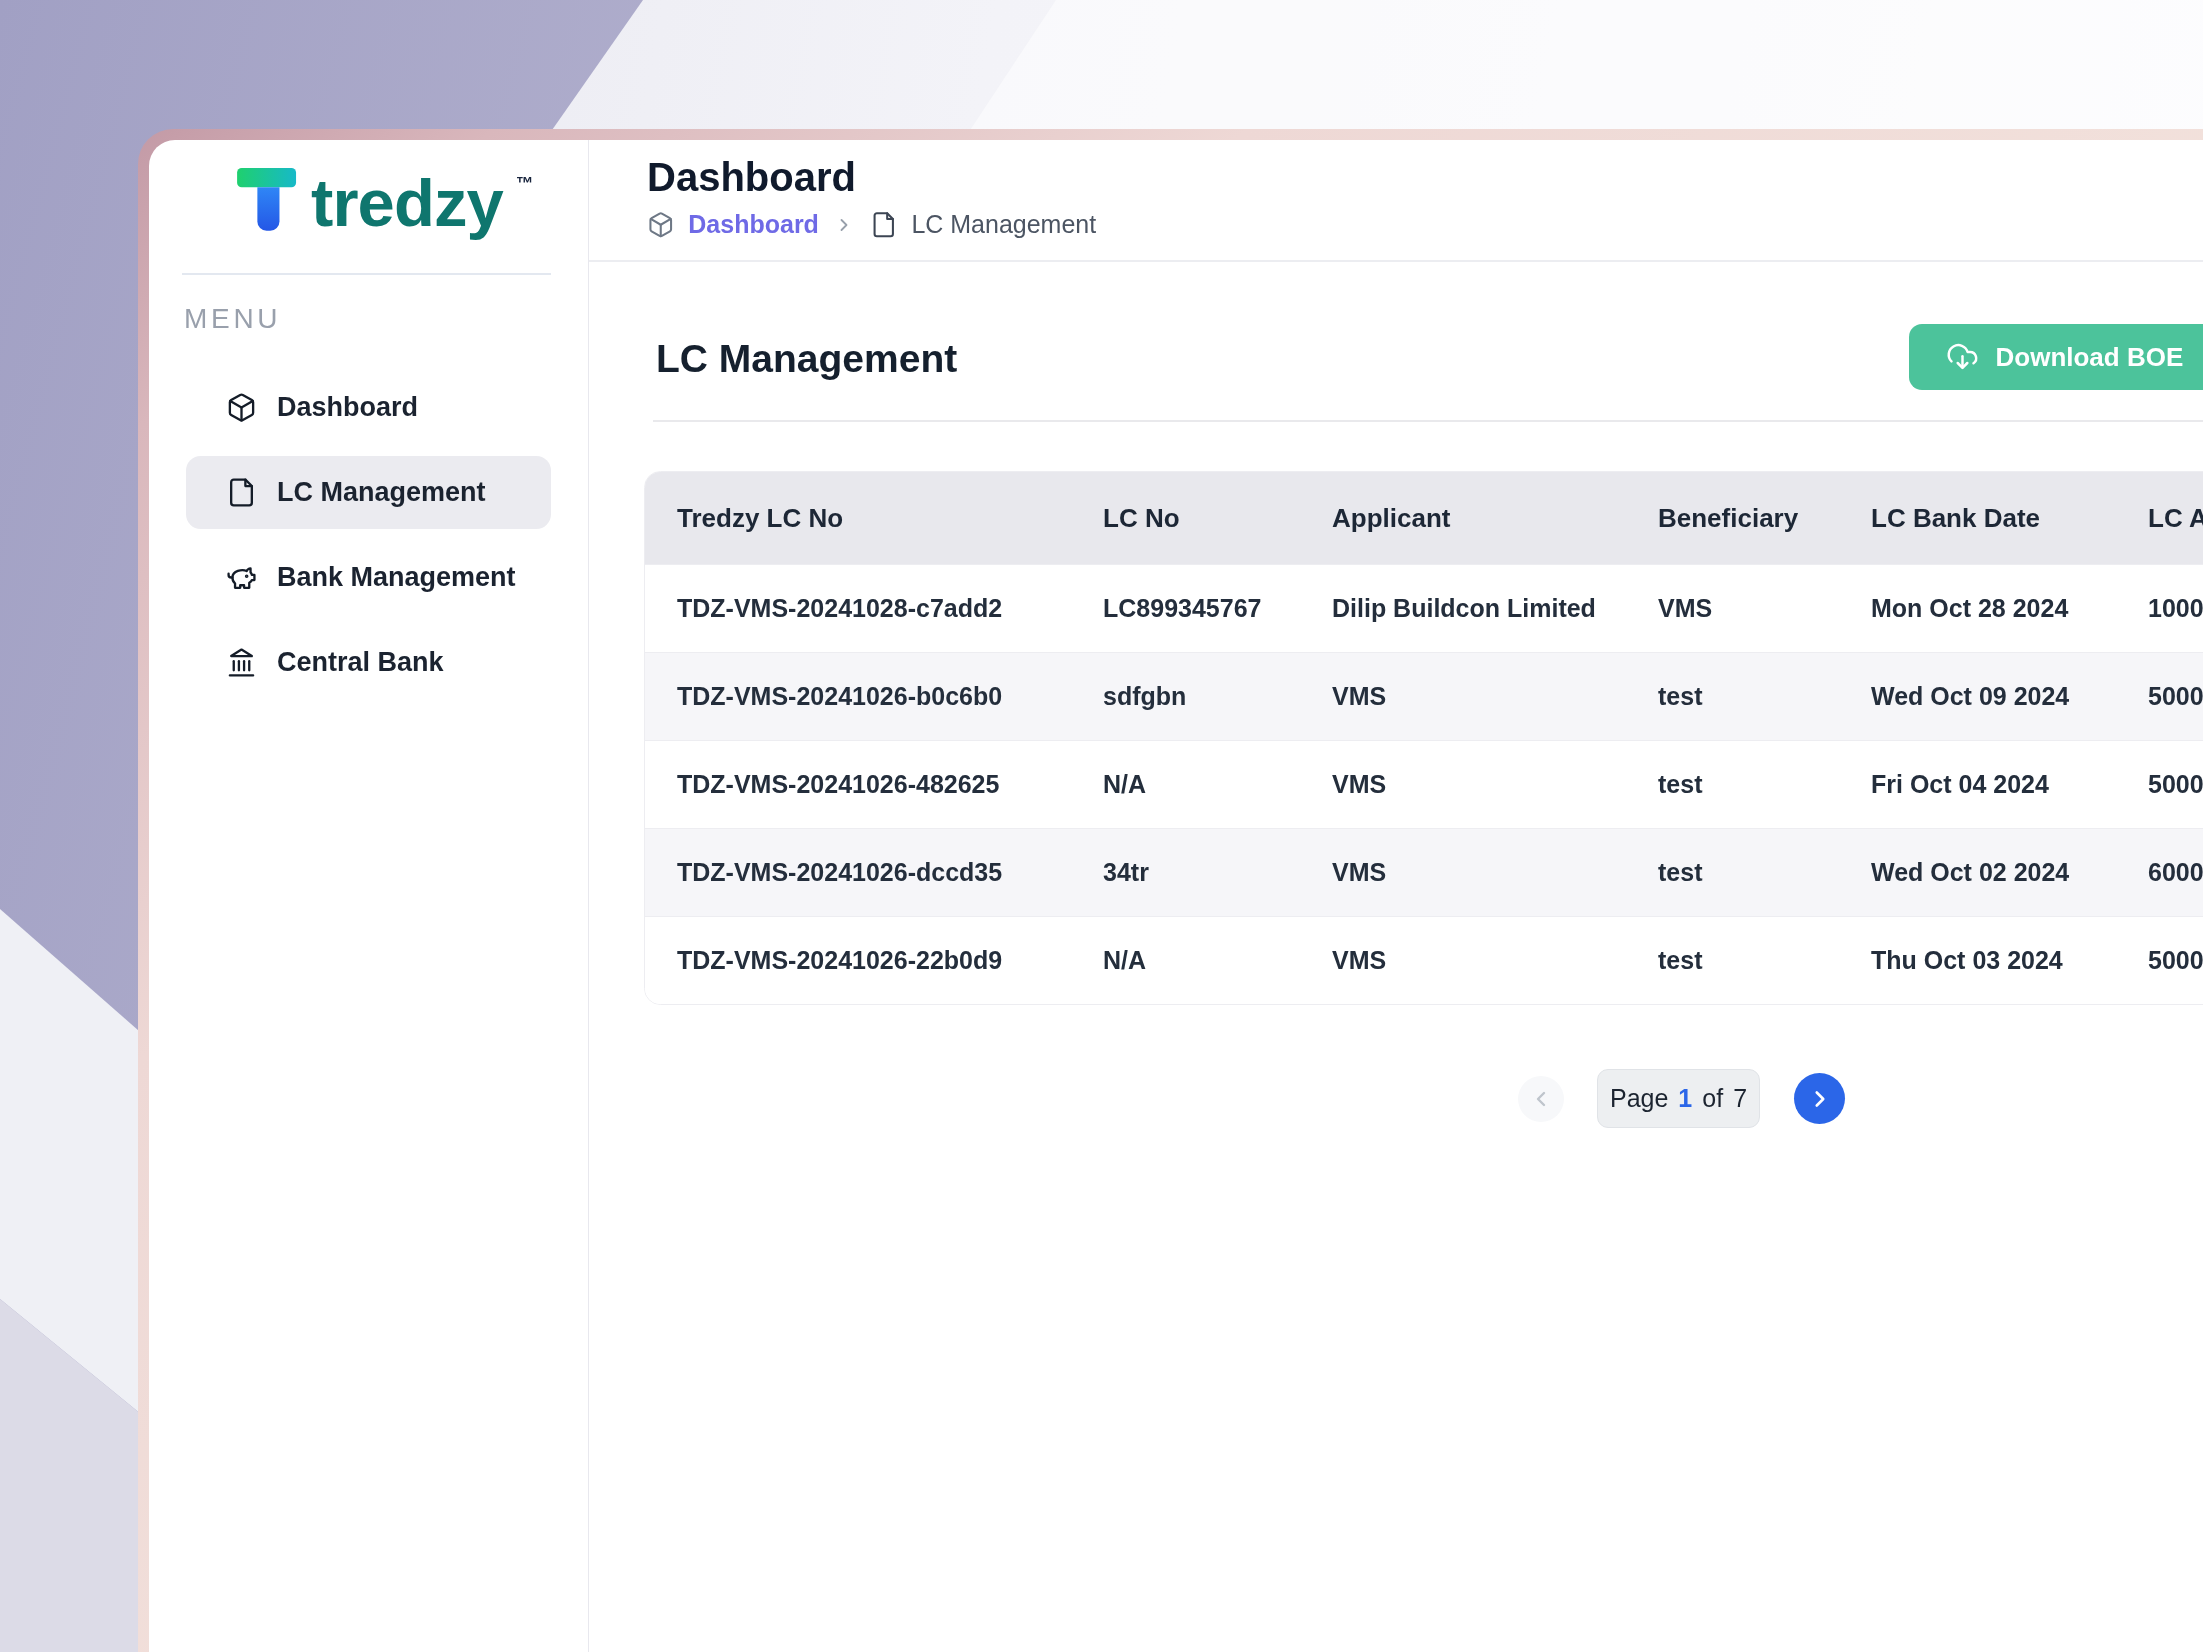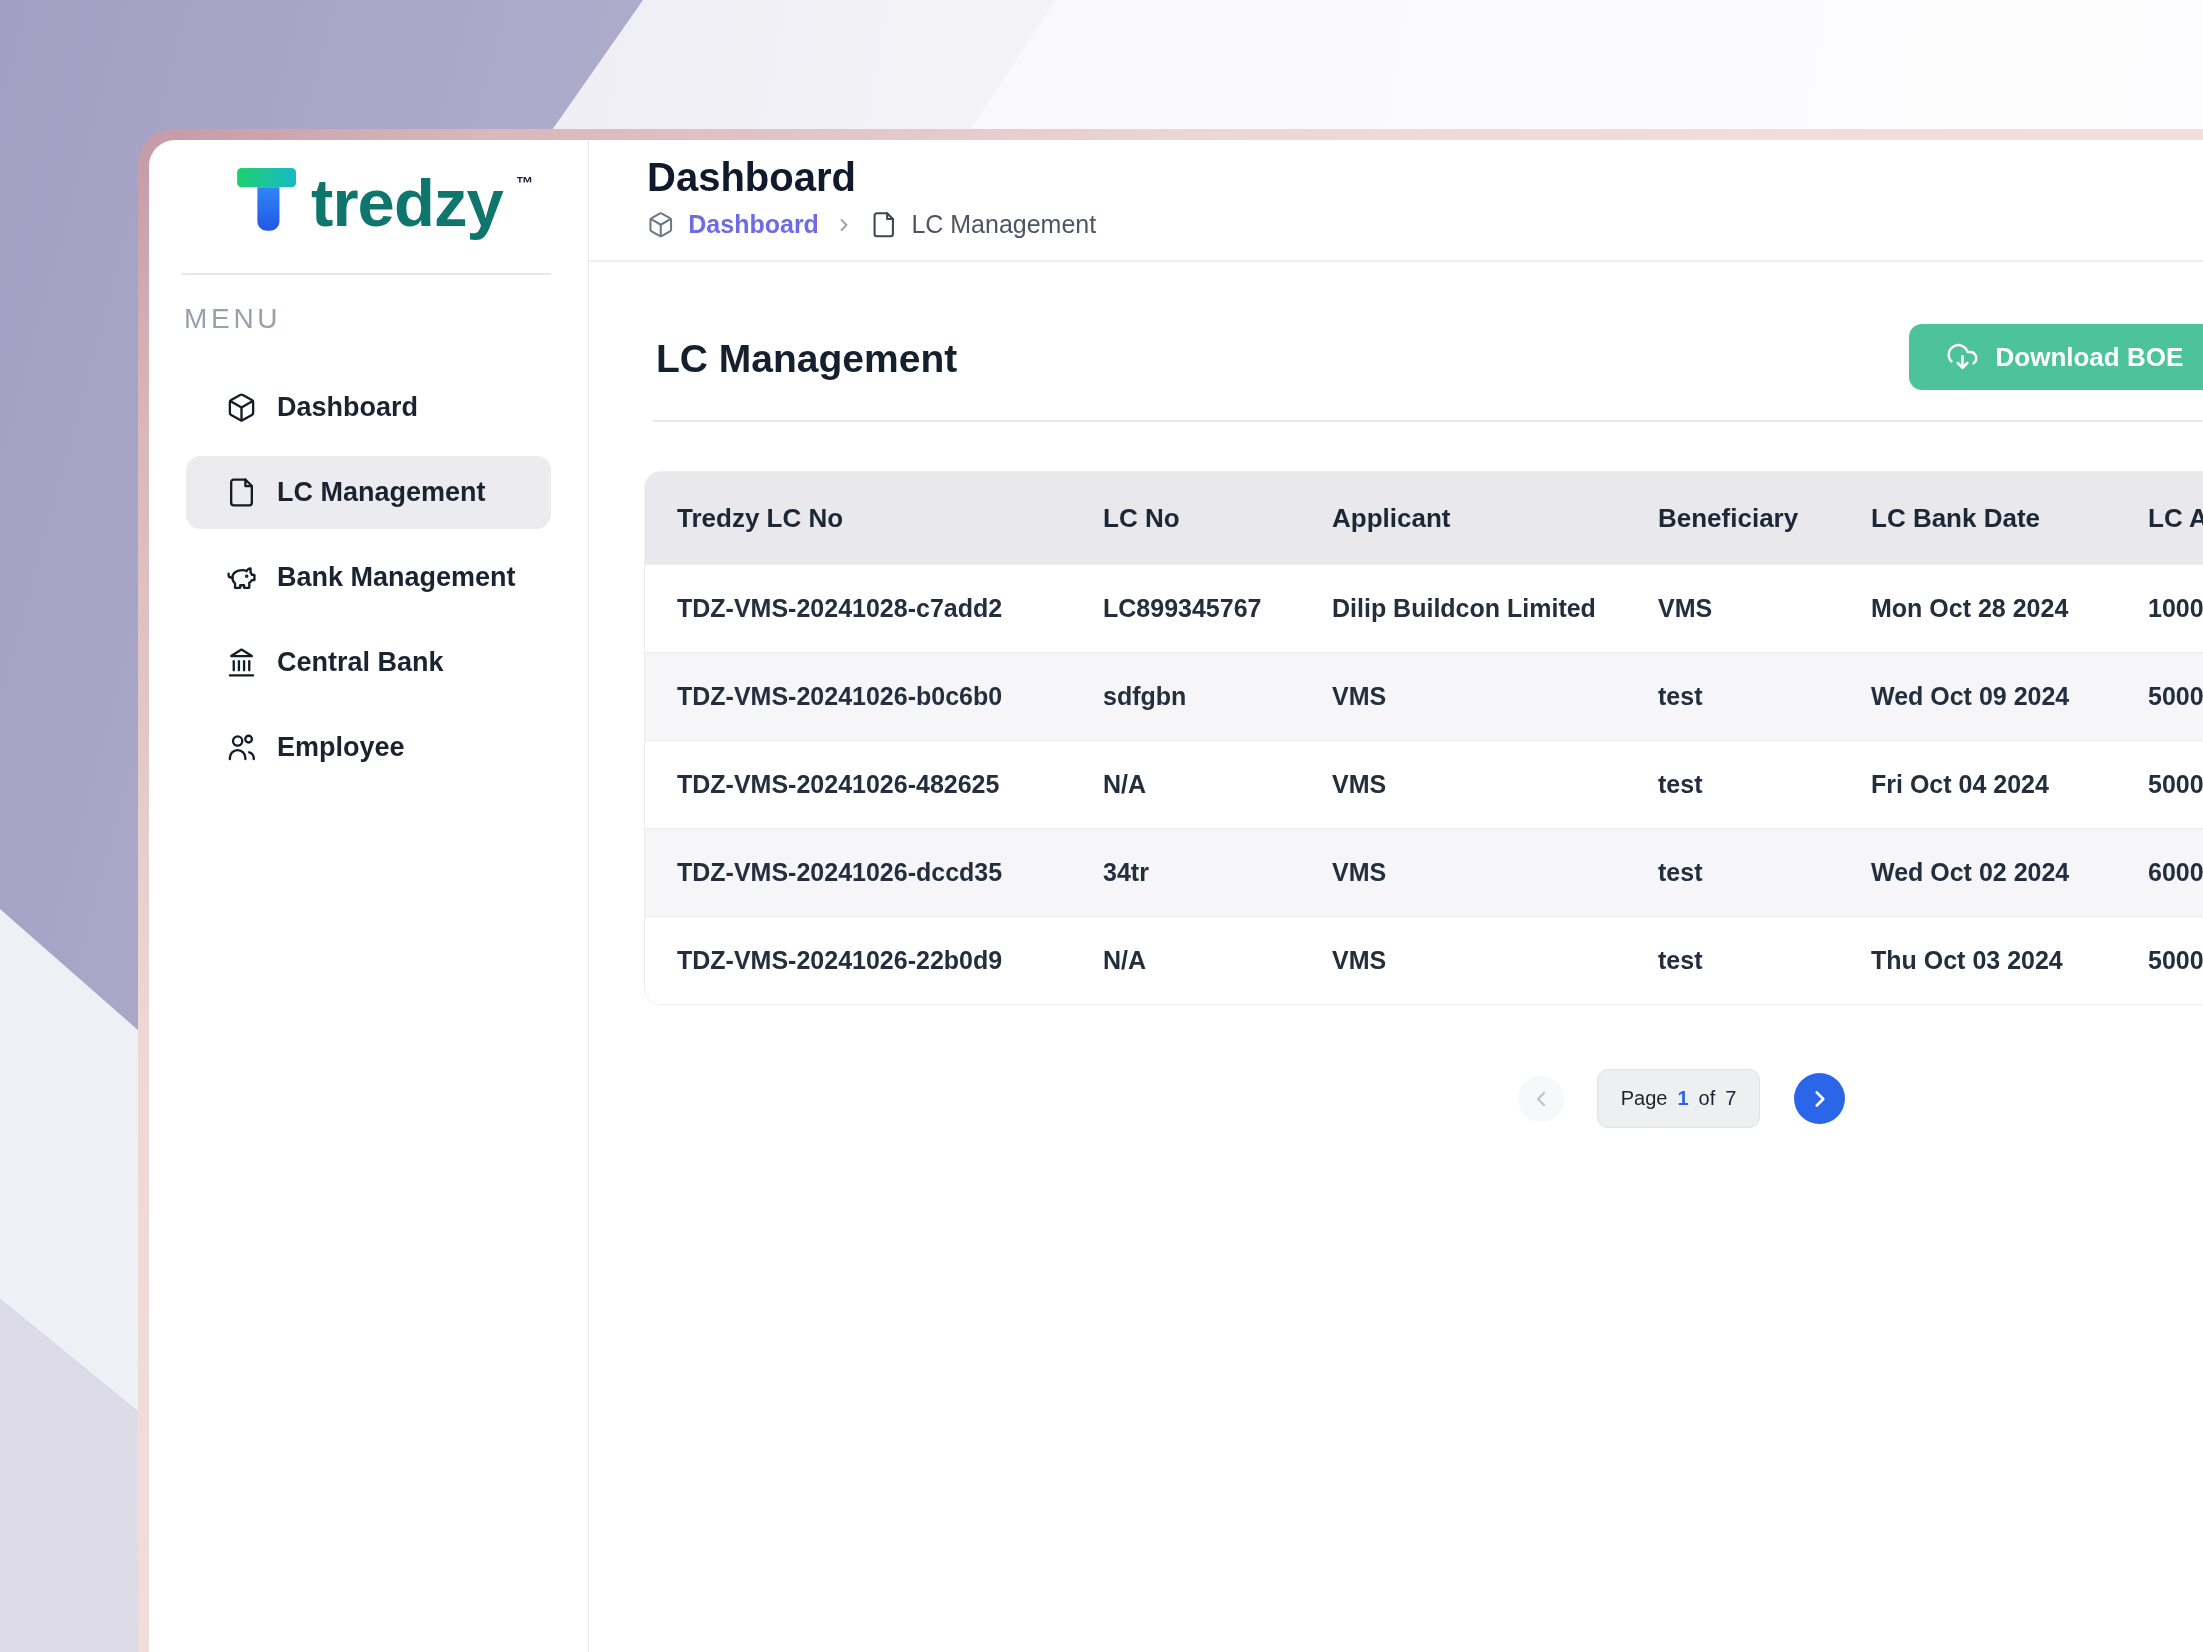--- a/index.html
+++ b/index.html
@@ -69,21 +69,21 @@
   td{height:87px;padding:0 0 0 32px;font-size:25px;font-weight:bold;color:#242e3c;
     white-space:nowrap;overflow:visible;}
   tbody tr{background:#ffffff;border-top:1.8px solid #ededf1;}
   tbody tr:nth-child(even){background:#f6f6f9;}
   
   .pg-prev{position:absolute;left:929px;top:936px;width:46px;height:46px;border-radius:50%;
     background:#f7f8fa;color:#bfc5cc;display:flex;align-items:center;justify-content:center;cursor:default;}
   .pg-prev svg{width:24px;height:24px;}
   .pg-box{position:absolute;left:1008px;top:929px;width:163px;height:59px;border-radius:11px;
     background:#edeff1;border:1.8px solid #e0e3e7;box-sizing:border-box;
-    display:flex;align-items:center;justify-content:center;gap:10px;font-size:20px;color:#1c2430;}
+    display:flex;align-items:center;justify-content:center;gap:10px;font-size:25px;color:#1c2430;}
   .pg-current{color:#2b66e8;font-weight:bold;}
   .pg-next{position:absolute;left:1205px;top:933px;width:51px;height:51px;border-radius:50%;
     background:#2b66e8;color:#ffffff;display:flex;align-items:center;justify-content:center;cursor:pointer;}
   .pg-next svg{width:26px;height:26px;}
 </style>
 </head>
 <body>
 
 <div class="bg-base"></div>
 <div class="bg-wedge-right"></div>
@@ -154,31 +154,20 @@
               <line x1="3" y1="22" x2="21" y2="22"></line>
                 <line x1="6" y1="18" x2="6" y2="11"></line>
               <line x1="10" y1="18" x2="10" y2="11"></line>
                 <line x1="14" y1="18" x2="14" y2="11"></line>
               <line x1="18" y1="18" x2="18" y2="11"></line>
                 <polygon points="12 2 20 7 4 7"></polygon>
             </svg>
           </span>
           <span class="mi-label">Central Bank</span>
         </div>
-        <div class="menu-item">
-          <span class="mi-icon">
-            <svg viewBox="0 0 24 24" fill="none" stroke="currentColor" stroke-width="1.8" stroke-linecap="round" stroke-linejoin="round">
-              <circle cx="9" cy="7" r="3.6"></circle>
-                <path d="M3 21v-1a6 6 0 0 1 12 0v1"></path>
-              <circle cx="17.5" cy="5.5" r="2.6"></circle>
-                <path d="M21.5 21v-.5a5 5 0 0 0-3.5-4.78"></path>
-            </svg>
-          </span>
-          <span class="mi-label">Employee</span>
-        </div>
       </div>
     </div>
 
     <div class="main">
       <div class="page-title">Dashboard</div>
 
       <div class="breadcrumb">
         <span class="bc-icon">
           <svg viewBox="0 0 24 24" fill="none" stroke="currentColor" stroke-width="1.8" stroke-linecap="round" stroke-linejoin="round">
             <path d="M21 16V8a2 2 0 0 0-1-1.73l-7-4a2 2 0 0 0-2 0l-7 4A2 2 0 0 0 3 8v8a2 2 0 0 0 1 1.73l7 4a2 2 0 0 0 2 0l7-4A2 2 0 0 0 21 16z"></path>

